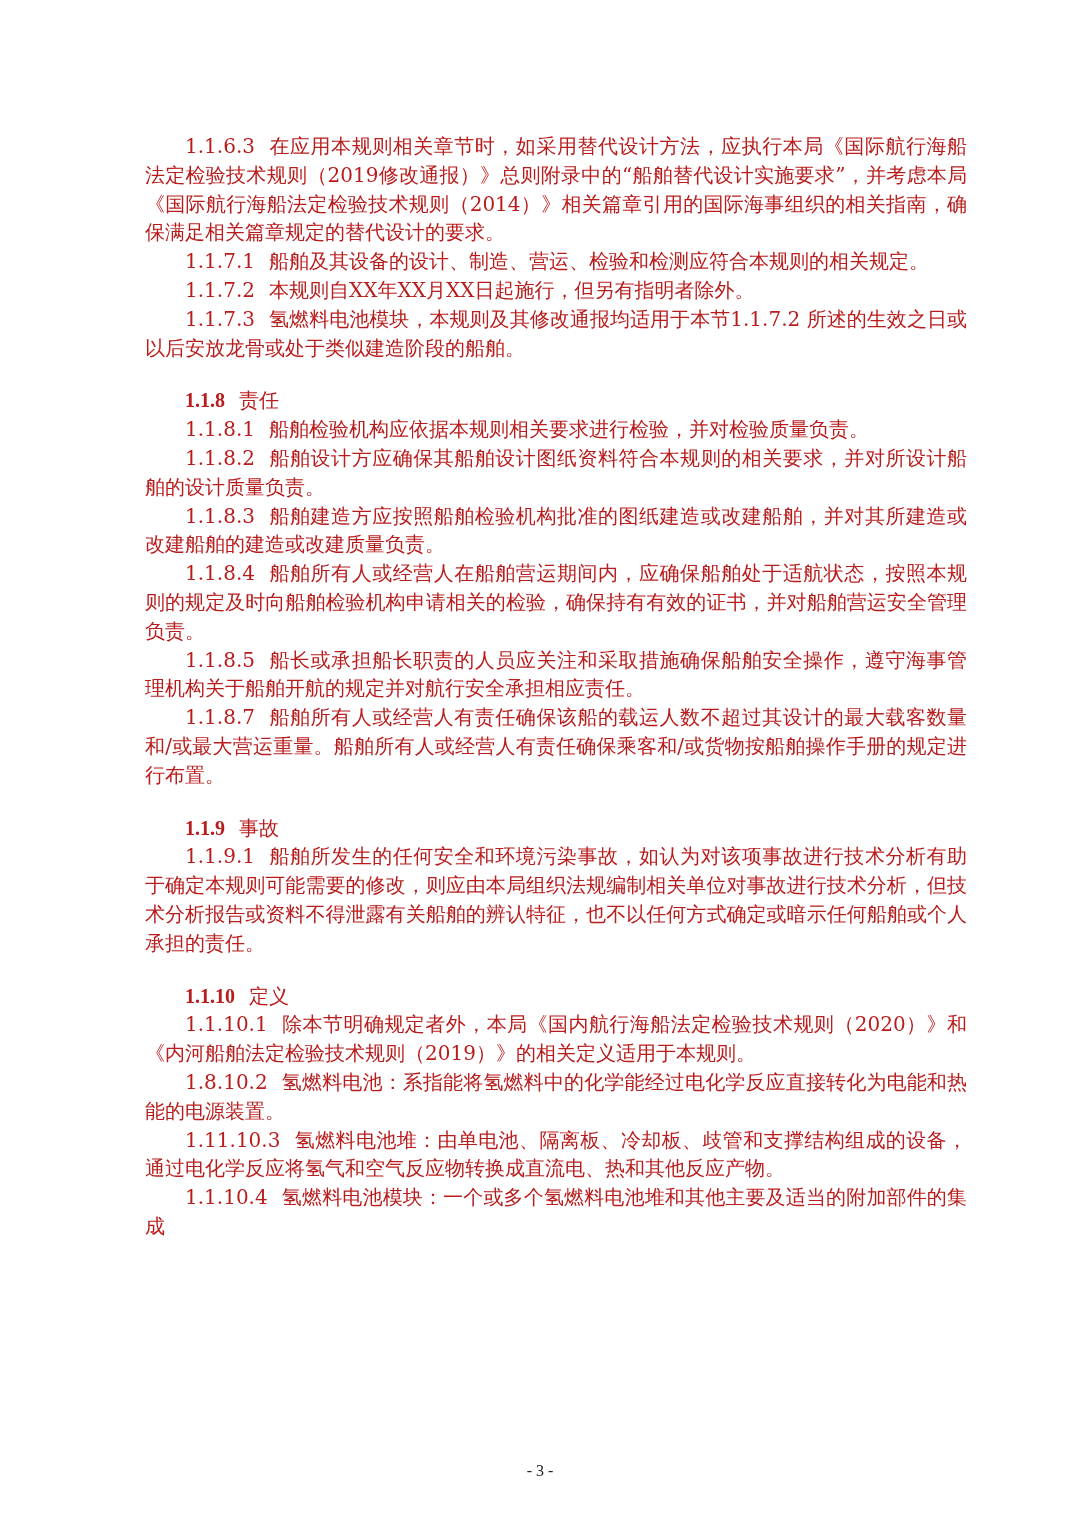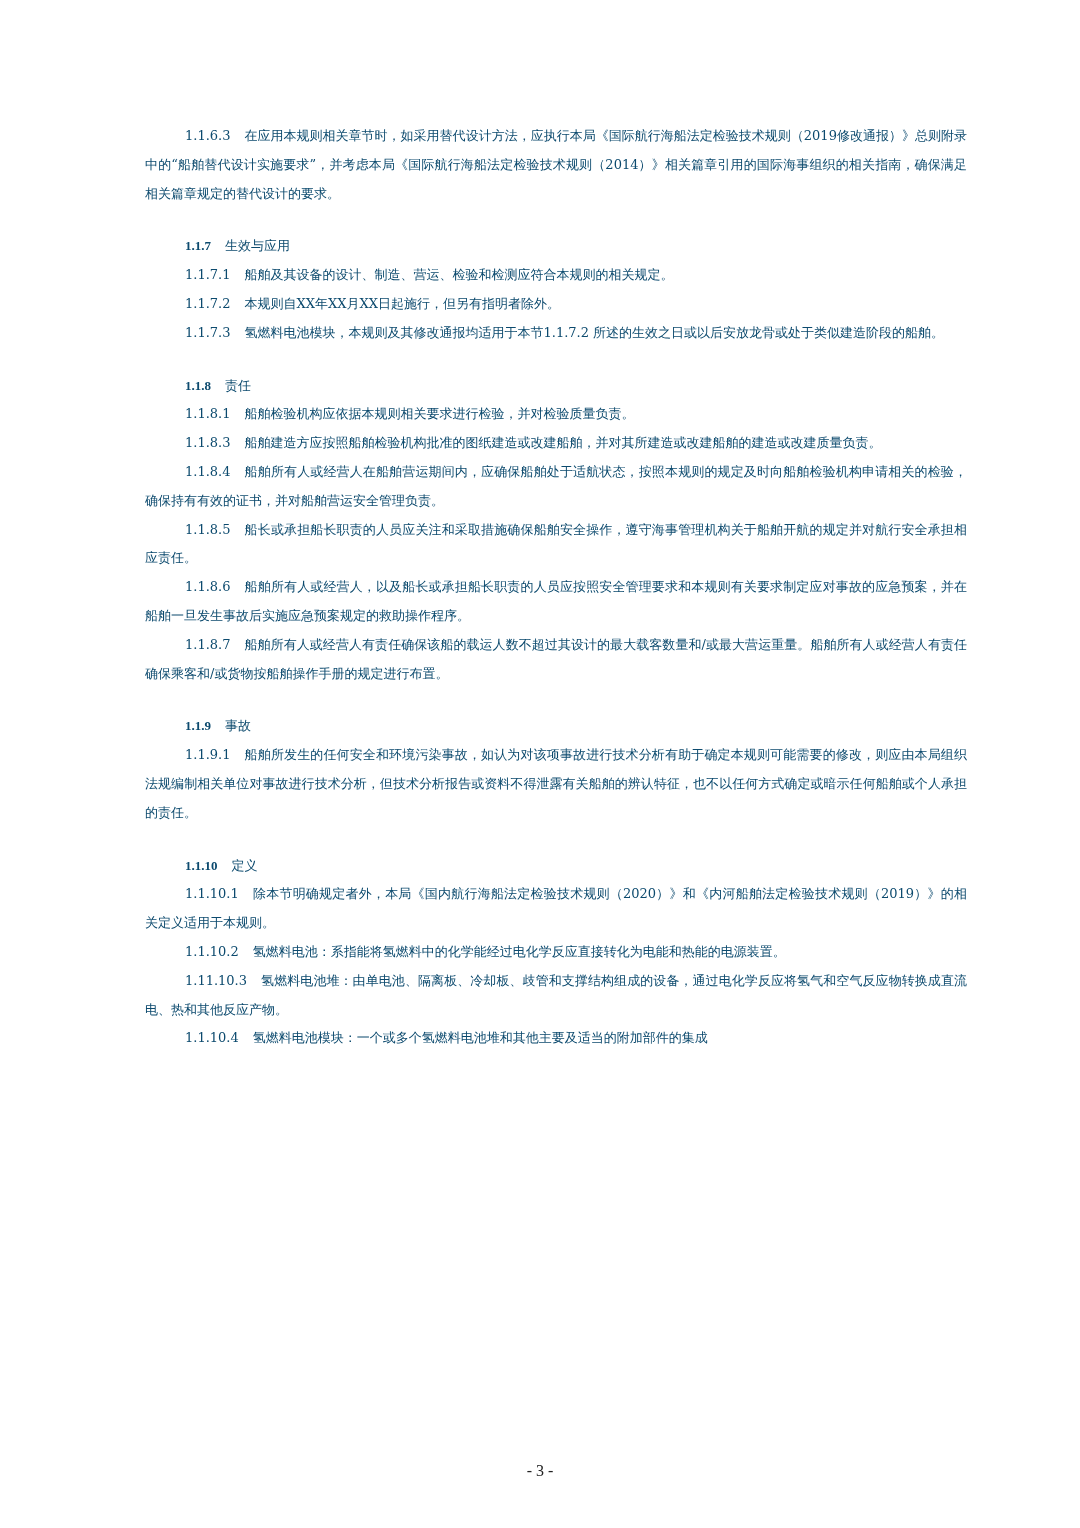--- a/index.html
+++ b/index.html
@@ -1,63 +1,62 @@
 <!DOCTYPE html>
 <html><head>
 <meta charset="utf-8">
 <style>
   html, body { margin: 0; padding: 0; background: #ffffff; }
   body { width: 1080px; height: 1528px; position: relative; overflow: hidden; }
   .page {
-    position: absolute; left: 145px; top: 122px; width: 822px;
+    position: absolute; left: 145px; top: 132px; width: 822px;
     font-family: "DejaVu Serif", "Liberation Serif", serif;
-    font-size: 13px; line-height: 28.8px; color: #0c4a6e;
+    font-size: 20px; line-height: 28.8px; color: #b91c1c;
     text-align: justify; text-justify: inter-character;
   }
   .para { margin: 0; text-indent: 40px; }
   .num { margin-right: 14px; }
   .heading { margin: 0; text-indent: 40px; margin-top: 24px; }
   .heading .hnum { font-weight: bold; margin-right: 14px; font-family: "Liberation Serif", serif; }
   .heading .htitle { font-weight: normal; }
   .section { margin: 0; }
   .footer {
     position: absolute; left: 0; width: 1080px; top: 1462px; text-align: center;
     font-family: "Liberation Serif", serif; font-size: 16px; color: #222;
   }
 </style>
 </head>
 <body>
 
 <div class="page">
   <p class="para"><span class="num">1.1.6.3</span><span>在应用本规则相关章节时，如采用替代设计方法，应执行本局《国际航行海船法定检验技术规则（2019修改通报）》总则附录中的“船舶替代设计实施要求”，并考虑本局《国际航行海船法定检验技术规则（2014）》相关篇章引用的国际海事组织的相关指南，确保满足相关篇章规定的替代设计的要求。</span></p>
 
   <div class="section">
-    <p class="heading"><span class="hnum">1.1.7</span><span class="htitle">生效与应用</span></p>
     <p class="para"><span class="num">1.1.7.1</span><span>船舶及其设备的设计、制造、营运、检验和检测应符合本规则的相关规定。</span></p>
     <p class="para"><span class="num">1.1.7.2</span><span>本规则自XX年XX月XX日起施行，但另有指明者除外。</span></p>
     <p class="para"><span class="num">1.1.7.3</span><span>氢燃料电池模块，本规则及其修改通报均适用于本节1.1.7.2 所述的生效之日或以后安放龙骨或处于类似建造阶段的船舶。</span></p>
   </div>
 
   <div class="section">
     <p class="heading"><span class="hnum">1.1.8</span><span class="htitle">责任</span></p>
     <p class="para"><span class="num">1.1.8.1</span><span>船舶检验机构应依据本规则相关要求进行检验，并对检验质量负责。</span></p>
+    <p class="para"><span class="num">1.1.8.2</span><span>船舶设计方应确保其船舶设计图纸资料符合本规则的相关要求，并对所设计船舶的设计质量负责。</span></p>
     <p class="para"><span class="num">1.1.8.3</span><span>船舶建造方应按照船舶检验机构批准的图纸建造或改建船舶，并对其所建造或改建船舶的建造或改建质量负责。</span></p>
     <p class="para"><span class="num">1.1.8.4</span><span>船舶所有人或经营人在船舶营运期间内，应确保船舶处于适航状态，按照本规则的规定及时向船舶检验机构申请相关的检验，确保持有有效的证书，并对船舶营运安全管理负责。</span></p>
     <p class="para"><span class="num">1.1.8.5</span><span>船长或承担船长职责的人员应关注和采取措施确保船舶安全操作，遵守海事管理机构关于船舶开航的规定并对航行安全承担相应责任。</span></p>
-    <p class="para"><span class="num">1.1.8.6</span><span>船舶所有人或经营人，以及船长或承担船长职责的人员应按照安全管理要求和本规则有关要求制定应对事故的应急预案，并在船舶一旦发生事故后实施应急预案规定的救助操作程序。</span></p>
     <p class="para"><span class="num">1.1.8.7</span><span>船舶所有人或经营人有责任确保该船的载运人数不超过其设计的最大载客数量和/或最大营运重量。船舶所有人或经营人有责任确保乘客和/或货物按船舶操作手册的规定进行布置。</span></p>
   </div>
 
   <div class="section">
     <p class="heading"><span class="hnum">1.1.9</span><span class="htitle">事故</span></p>
     <p class="para"><span class="num">1.1.9.1</span><span>船舶所发生的任何安全和环境污染事故，如认为对该项事故进行技术分析有助于确定本规则可能需要的修改，则应由本局组织法规编制相关单位对事故进行技术分析，但技术分析报告或资料不得泄露有关船舶的辨认特征，也不以任何方式确定或暗示任何船舶或个人承担的责任。</span></p>
   </div>
 
   <div class="section">
     <p class="heading"><span class="hnum">1.1.10</span><span class="htitle">定义</span></p>
     <p class="para"><span class="num">1.1.10.1</span><span>除本节明确规定者外，本局《国内航行海船法定检验技术规则（2020）》和《内河船舶法定检验技术规则（2019）》的相关定义适用于本规则。</span></p>
-    <p class="para"><span class="num">1.1.10.2</span><span>氢燃料电池：系指能将氢燃料中的化学能经过电化学反应直接转化为电能和热能的电源装置。</span></p>
+    <p class="para"><span class="num">1.8.10.2</span><span>氢燃料电池：系指能将氢燃料中的化学能经过电化学反应直接转化为电能和热能的电源装置。</span></p>
     <p class="para"><span class="num">1.11.10.3</span><span>氢燃料电池堆：由单电池、隔离板、冷却板、歧管和支撑结构组成的设备，通过电化学反应将氢气和空气反应物转换成直流电、热和其他反应产物。</span></p>
     <p class="para"><span class="num">1.1.10.4</span><span>氢燃料电池模块：一个或多个氢燃料电池堆和其他主要及适当的附加部件的集成</span></p>
   </div>
 </div>
 
 <div class="footer">- 3 -</div>
 
 </body></html>

